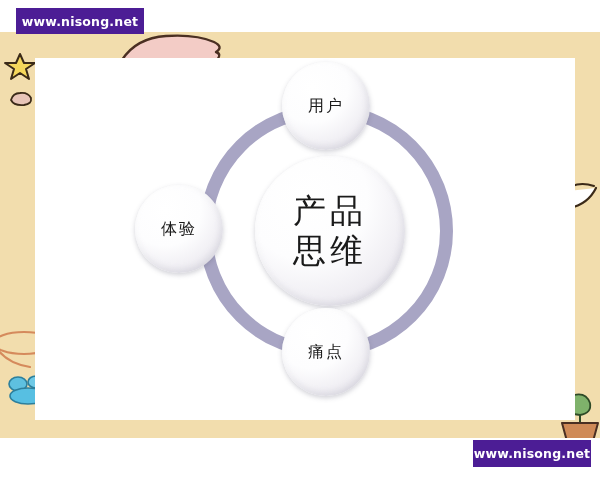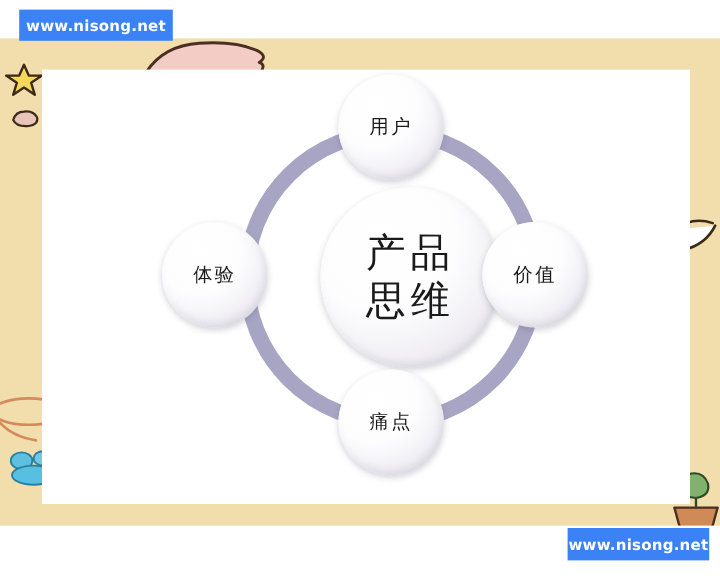--- a/index.html
+++ b/index.html
@@ -91,21 +91,21 @@
   .node-label {
     font-family: "DejaVu Serif", "Liberation Serif", serif;
     font-weight: 400;
     letter-spacing: 2px;
     line-height: 1.12;
     white-space: pre-line;
   }
 
   
   .node-center {
-    left: 232px;
+    left: 220px;
     top: 98px;
     width: 150px;
     height: 150px;
     z-index: 5;
   }
   .node-center .node-label {
     font-size: 33px;
     letter-spacing: 4px;
     line-height: 1.2;
   }
@@ -115,21 +115,21 @@
   .node-sat .node-label { font-size: 16px; letter-spacing: 2px; }
 
   .node-top    { left: 247px; top: 4px; }
   .node-right  { left: 367px; top: 127px; }
   .node-bottom { left: 247px; top: 250px; }
   .node-left   { left: 100px; top: 127px; justify-content: center; }
 
   
   .watermark {
     position: absolute;
-    background: #3b82f6;
+    background: #4c1d95;
     color: #ffffff;
     font-family: "DejaVu Sans", "Liberation Sans", sans-serif;
     font-size: 12.5px;
     font-weight: 700;
     letter-spacing: 0.2px;
     display: flex;
     align-items: center;
     justify-content: center;
   }
   .watermark-top {
@@ -209,23 +209,20 @@
 
       <div class="node node-center">
         <span class="node-label">产品
 思维</span>
       </div>
 
       <div class="node node-sat node-top">
         <span class="node-label">用户</span>
       </div>
 
-      <div class="node node-sat node-right">
-        <span class="node-label">价值</span>
-      </div>
 
       <div class="node node-sat node-bottom">
         <span class="node-label">痛点</span>
       </div>
 
       <div class="node node-sat node-left">
         <span class="node-label">体验</span>
       </div>
 
     </div>

